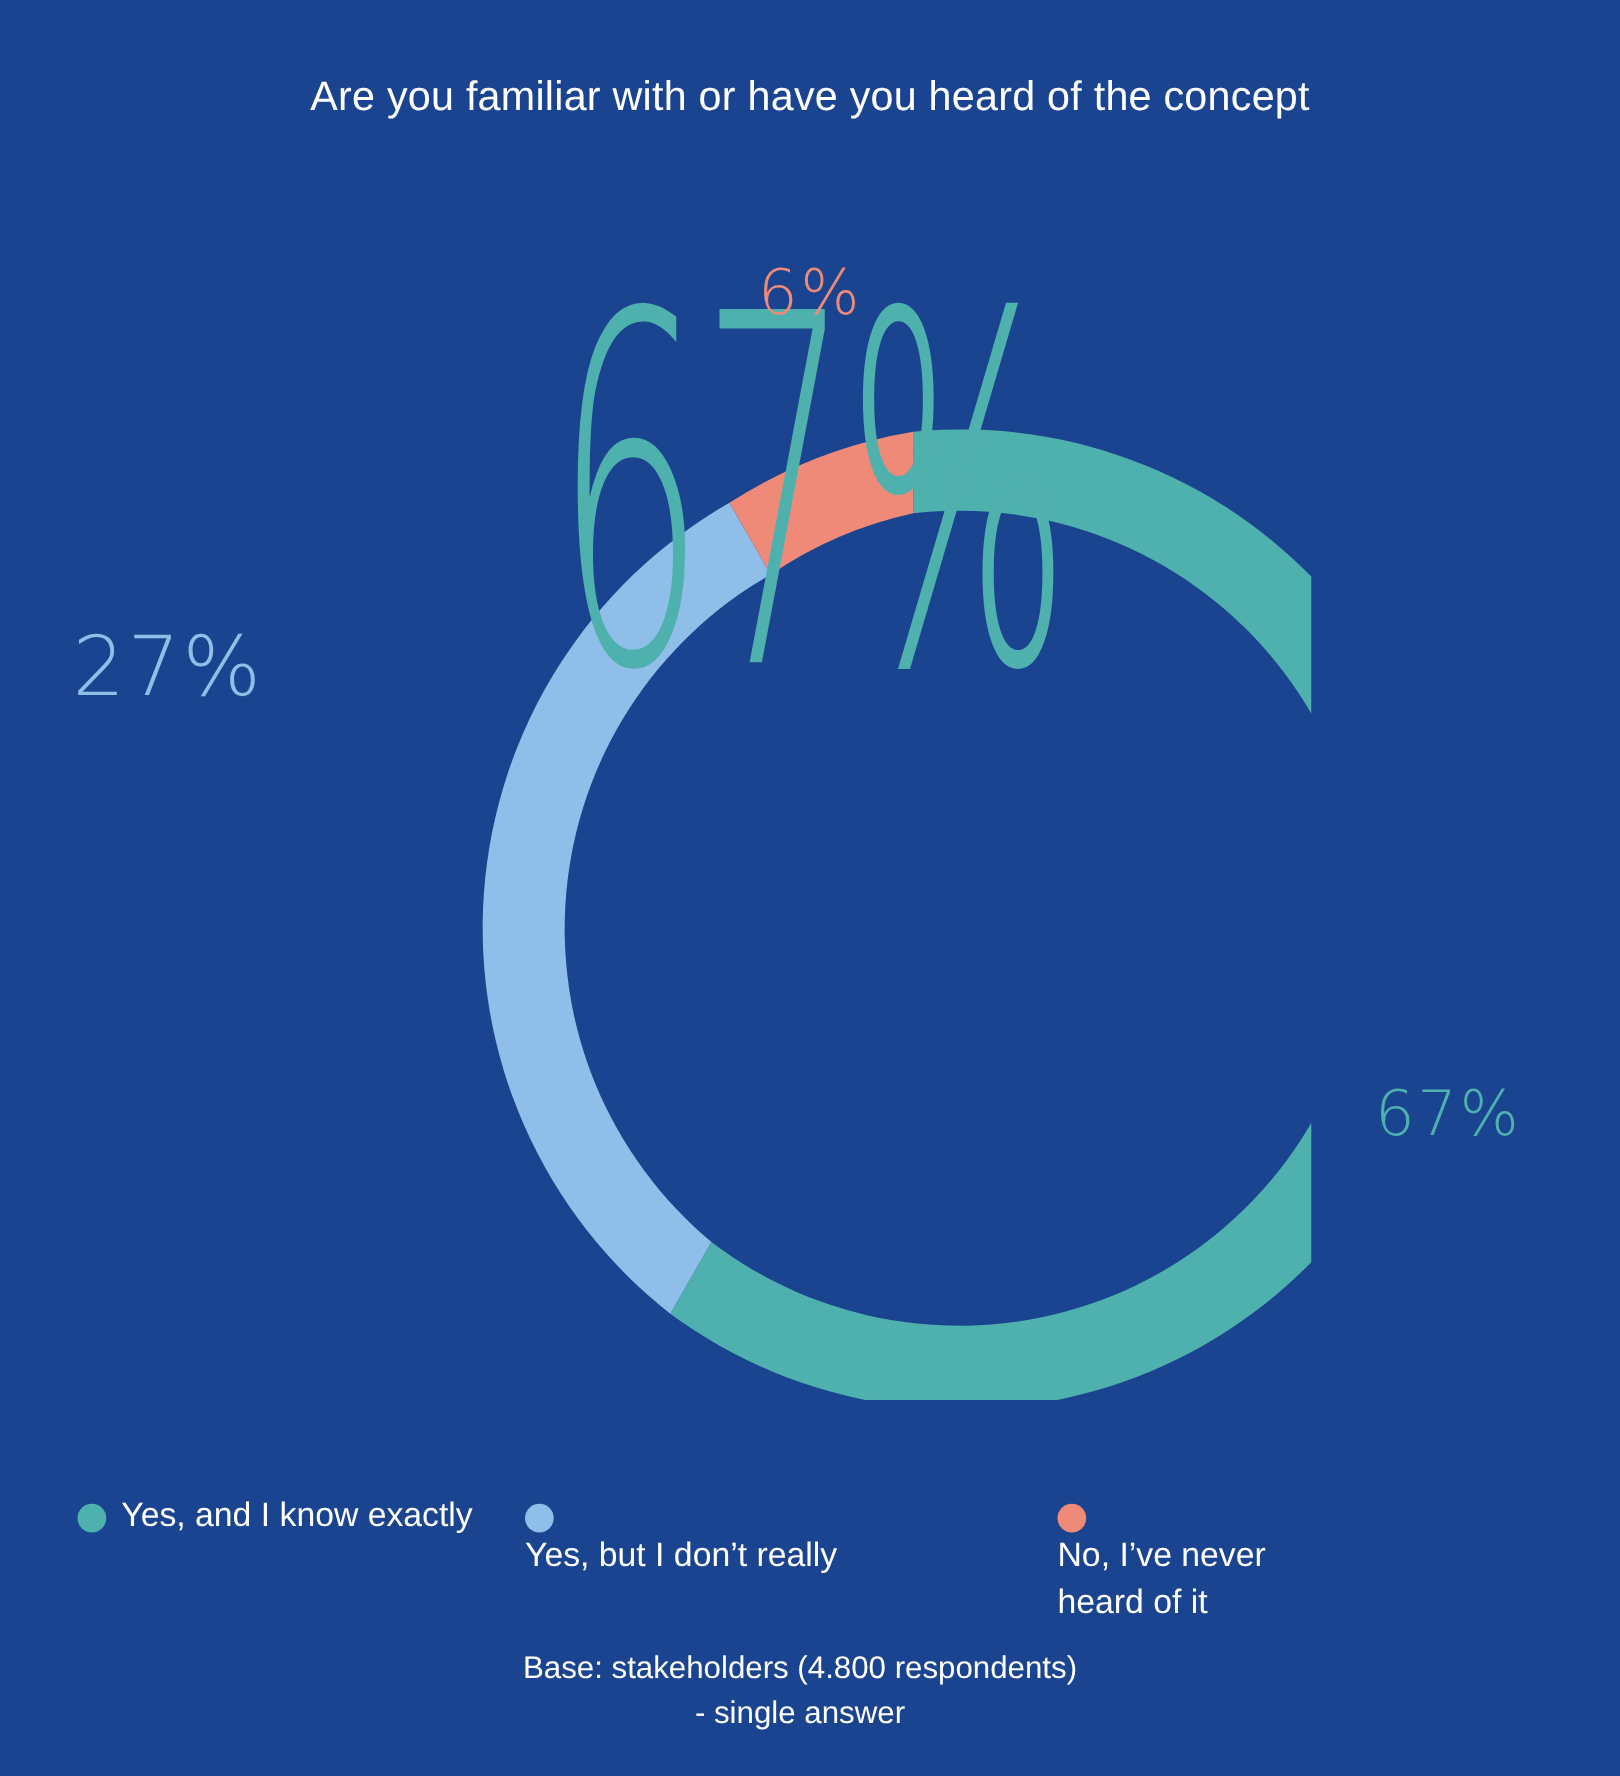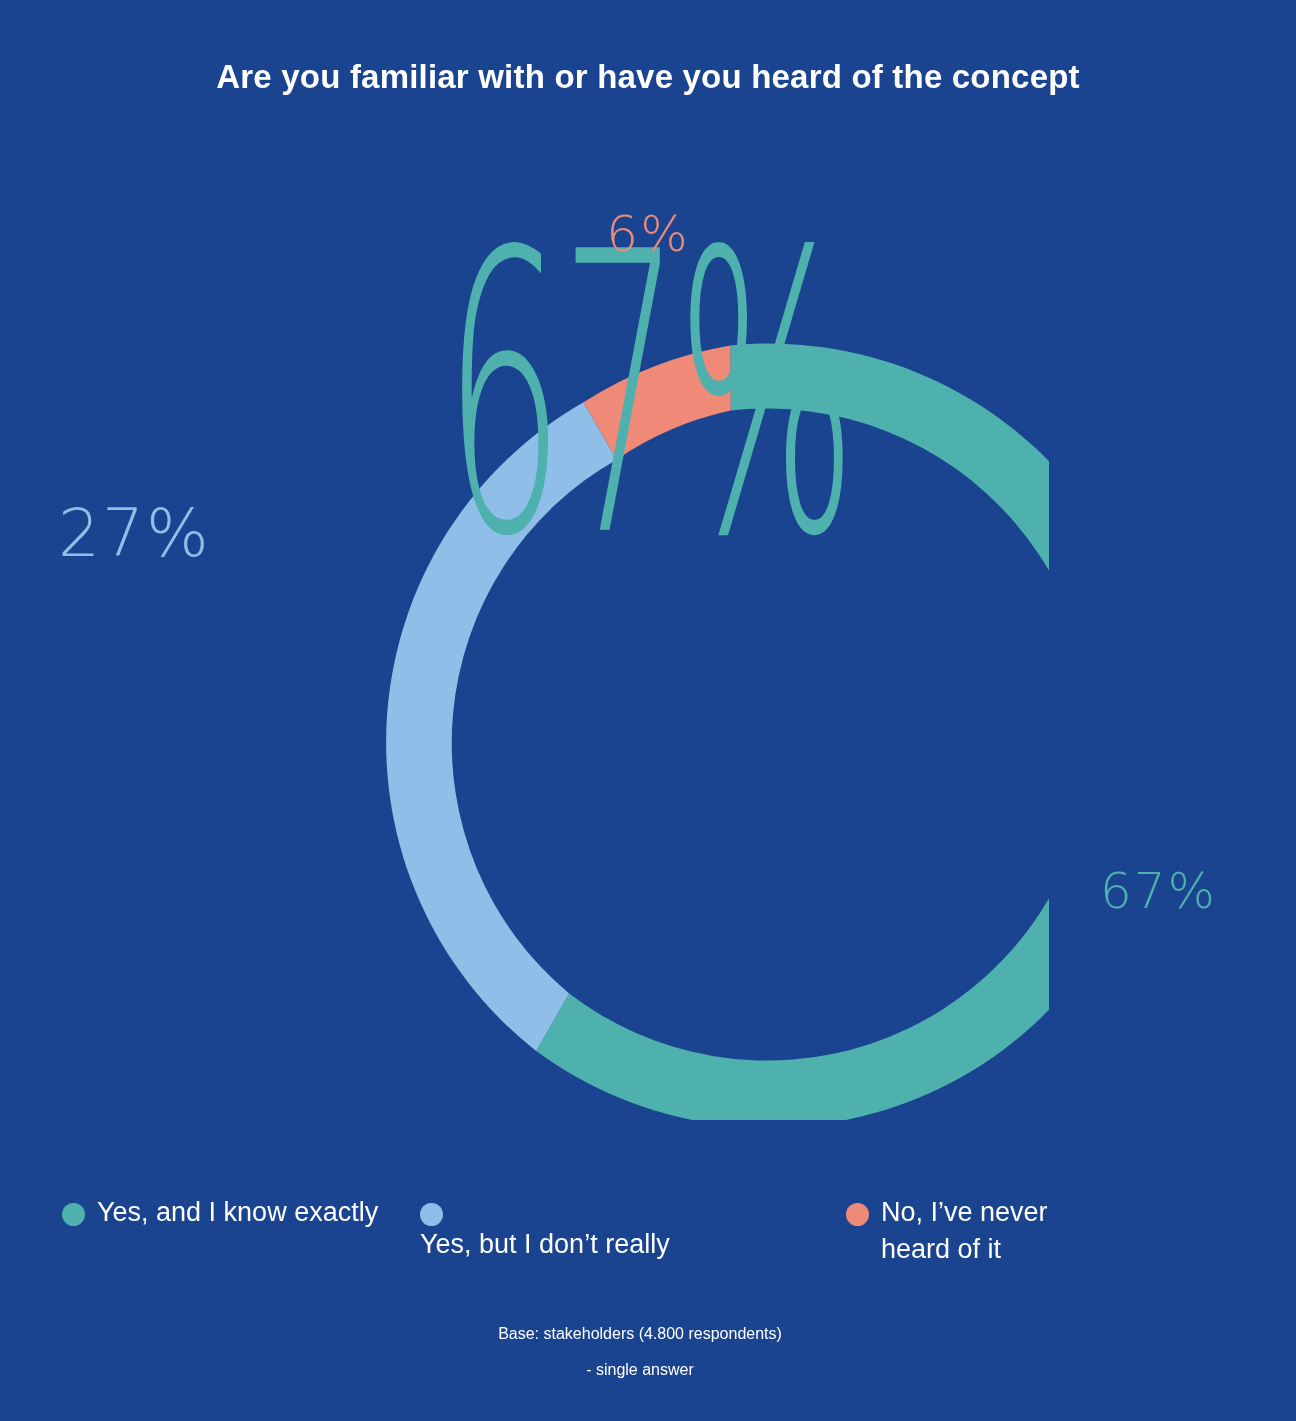--- a/index.html
+++ b/index.html
@@ -17,21 +17,21 @@
 
   
   .title {
     position: absolute;
     top: 56px;
     left: 0;
     width: 1296px;
     text-align: center;
     color: #ffffff;
     font-size: 33px;
-    font-weight: bold;
+    font-weight: normal;
     line-height: 1.28;
     letter-spacing: 0.2px;
   }
   .title .line { display: block; }
 
   
   .chart-area {
     position: absolute;
     left: 0;
     top: 0;
@@ -100,21 +100,21 @@
     width: 1296px;
     display: flex;
   }
   .legend-item {
     display: flex;
     align-items: flex-start;
     box-sizing: border-box;
   }
   .legend-item.i0 { width: 412px; padding-left: 62px; }
   .legend-item.i1 { width: 412px; padding-left: 8px; flex-direction: column; }
-  .legend-item.i2 { width: 430px; padding-left: 22px; }
+  .legend-item.i2 { width: 430px; padding-left: 22px; flex-direction: column; }
 
   .legend-dot {
     width: 23px;
     height: 23px;
     border-radius: 50%;
     flex: 0 0 23px;
     margin-top: 9px;
     margin-right: 12px;
   }
   .legend-text {
@@ -126,21 +126,21 @@
   .legend-text .l2 { display: block; }
 
   
   .footer {
     position: absolute;
     left: 0;
     top: 1316px;
     width: 1280px;
     text-align: center;
     color: #ffffff;
-    font-size: 16px;
+    font-size: 25px;
     line-height: 36px;
     font-weight: 400;
   }
   .footer .line { display: block; }
 </style>
 </head>
 <body style="background: rgb(26, 68, 144);">
 
 <div class="title">
   <span class="line">Are you familiar with or have you heard of the concept</span>

